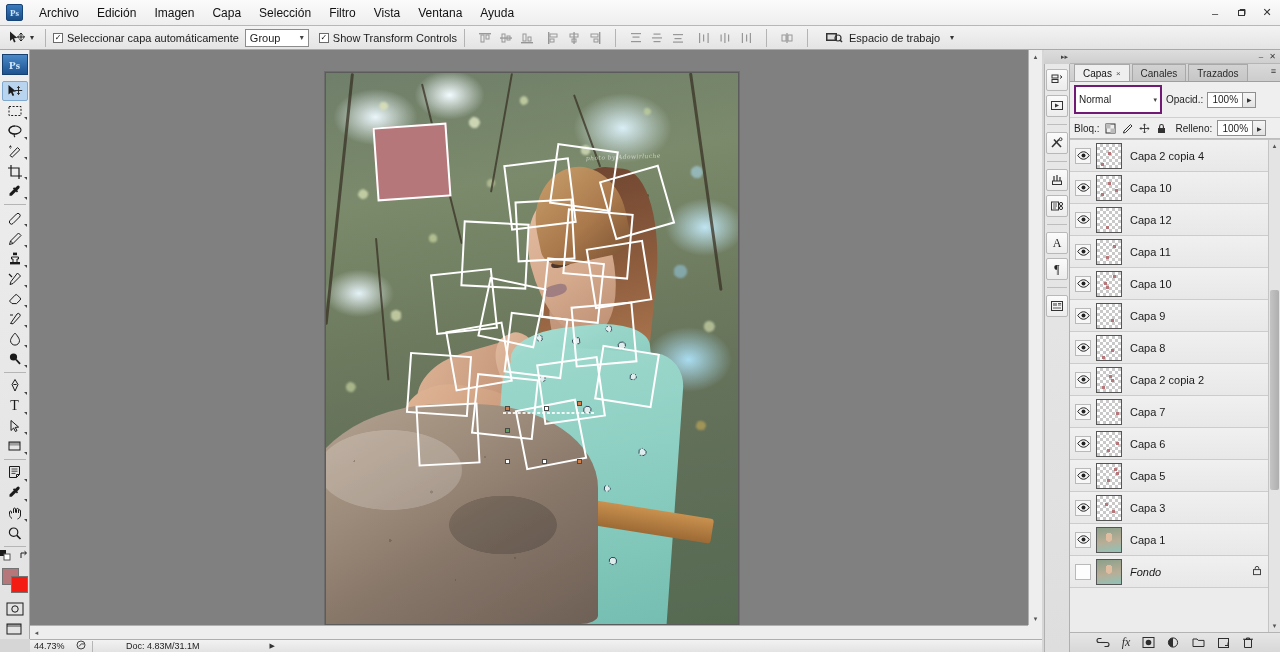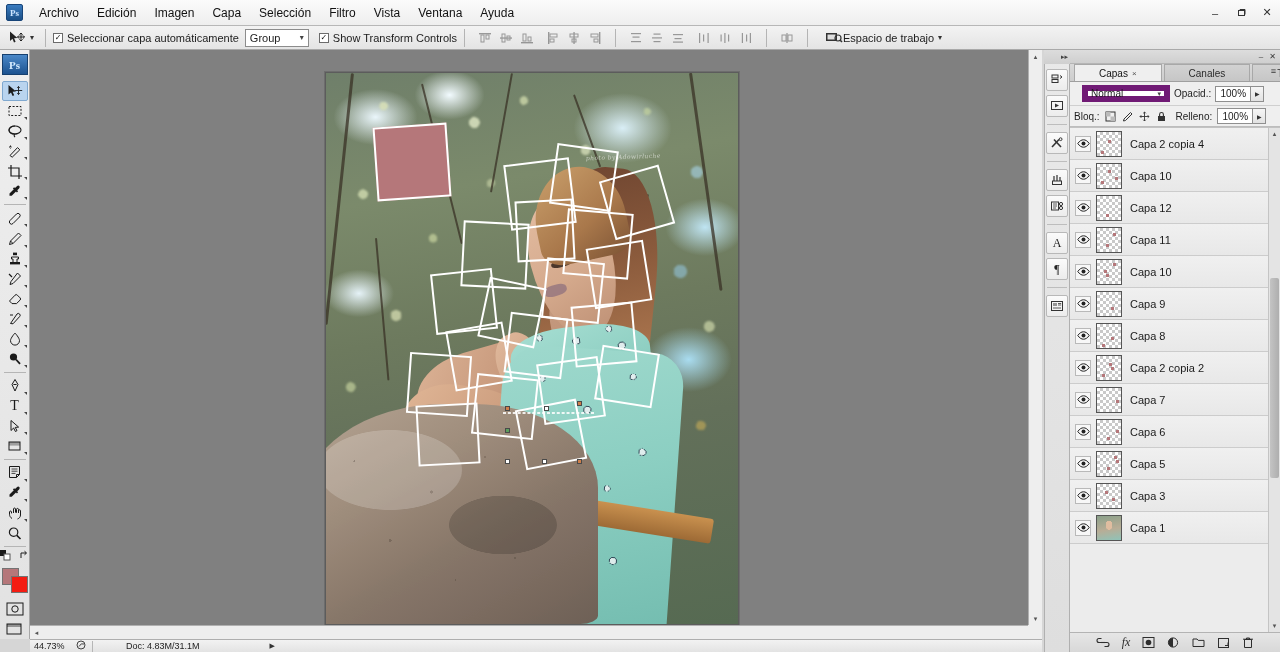--- a/index.html
+++ b/index.html
@@ -59,21 +59,21 @@
     width:64px; height:18px; margin-left:6px; padding:0 4px;
     border:1px solid #8c8c8c; background:#fff; font-size:11px;
   }
   .ob-select .chev { font-size:8px; color:#444; }
   .align-grp { display:flex; align-items:center; gap:3px; padding:0 4px; }
   .align-btn {
     width:18px; height:18px; display:flex; align-items:center; justify-content:center;
     opacity:.45;
   }
   .ws-btn {
-    display:flex; align-items:center; padding:0 10px; font-size:11px;
+    display:flex; align-items:center; gap:6px; padding:0 10px; font-size:11px;
   }
 
   
   .toolbox {
     position:absolute; left:0; top:50px; width:30px; height:589px;
     background:linear-gradient(#efefef,#e2e2e2);
     border-right:1px solid #a8a8a8;
     display:flex; flex-direction:column; align-items:center;
   }
   .tb-logo {
@@ -345,41 +345,41 @@
     display:flex; align-items:center; justify-content:flex-end; padding-right:4px; gap:6px;
     border-bottom:1px solid #b5b5b5;
   }
   .lp-mini { font-size:8px; color:#3a3a3a; line-height:1; }
   .lp-tabs {
     height:18px; background:linear-gradient(#d9d9d9,#cdcdcd);
     display:flex; align-items:flex-end; padding-left:4px; position:relative;
     border-bottom:1px solid #9f9f9f;
   }
   .lp-tab {
-    height:17px; padding:0 24px; font-size:10px;
+    height:17px; padding:0 8px; font-size:10px;
     display:flex; align-items:center; gap:4px;
     background:linear-gradient(#d2d2d2,#c6c6c6);
     border:1px solid #a8a8a8; border-bottom:none; margin-right:2px;
     color:#2a2a2a;
   }
   .lp-tab.active {
     background:#efefef; color:#111;
   }
   .lp-tab .x { font-size:8px; color:#555; }
   .lp-menu {
     position:absolute; right:4px; top:3px; font-size:9px; color:#333; line-height:1;
   }
   .lp-blend {
     display:flex; align-items:center; gap:4px; padding:3px 4px;
     background:#efefef; border-bottom:1px solid #cfcfcf;
   }
   .blend-select {
-    width:88px; height:17px; border:6px solid #701a75; background:#fff;
+    width:88px; height:29px; border:2px solid #701a75; background:#fff;
     display:flex; align-items:center; justify-content:space-between;
-    padding:0 3px; font-size:10px;margin-left:8px;
+    padding:0 3px; font-size:10px;
   }
   .blend-select .chev { font-size:7px; color:#444; }
   .lbl { font-size:10px; color:#1d1d1d; white-space:nowrap; }
   .num-box {
     width:36px; height:16px; border:1px solid #8f8f8f; background:#fff;
     display:flex; align-items:center; justify-content:center; font-size:10px;
   }
   .num-tri {
     width:13px; height:16px; border:1px solid #8f8f8f; border-left:none;
     background:linear-gradient(#f6f6f6,#e2e2e2);
@@ -1232,20 +1232,31 @@
               <span class="eye-box">
                 <svg width="13" height="9" viewBox="0 0 13 9">
                   <path d="M.8 4.5C2.6 1.8 4.6.8 6.5.8s3.9 1 5.7 3.7C10.4 7.2 8.4 8.2 6.5 8.2S2.6 7.2.8 4.5z" fill="none" stroke="#222" stroke-width="1"></path>
                   <circle cx="6.5" cy="4.5" r="2" fill="#222"></circle>
                 </svg>
               </span>
             </div>
             <span class="thumb photo-thumb"></span>
             <span class="layer-name">Capa 1</span>
           </div>
+          <div class="layer-row">
+            <div class="eye-cell">
+              <span class="eye-box" style="background: rgb(253, 253, 253);"></span>
+            </div>
+            <span class="thumb photo-thumb"></span>
+            <span class="layer-name italic">Fondo</span>
+            <span class="lock-glyph"><svg width="10" height="11" viewBox="0 0 10 11">
+                <rect x="1.5" y="4.6" width="7" height="5" fill="none" stroke="#444"></rect>
+                <path d="M3.2 4.6V3.2a1.8 1.8 0 0 1 3.6 0v1.4" fill="none" stroke="#444"></path>
+              </svg></span>
+          </div>
         </div>
       <div class="lp-vscroll">
         <span class="lp-sb-arrow">▴</span>
         <span class="lp-sb-thumb"></span>
         <span class="lp-sb-arrow">▾</span>
       </div>
     </div>
 
     <div class="lp-footer">
       <span class="foot-ic">

